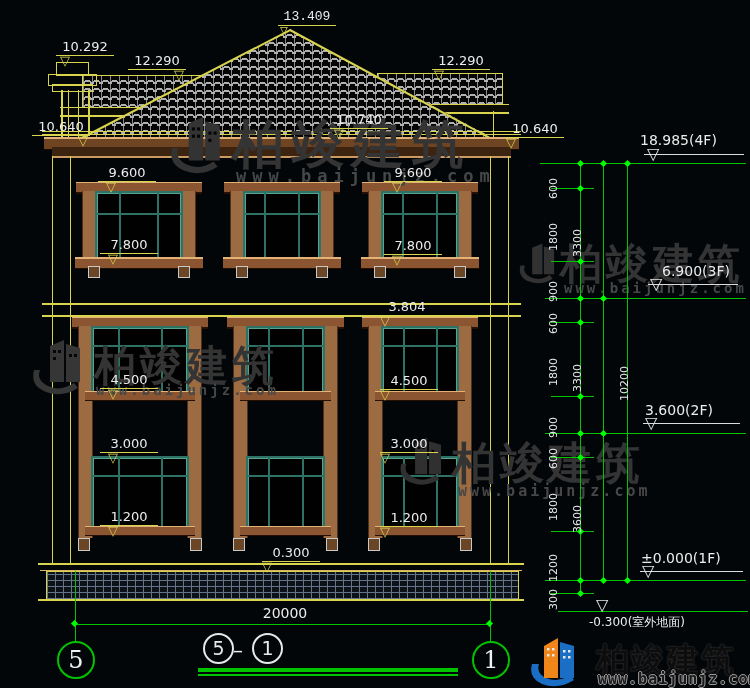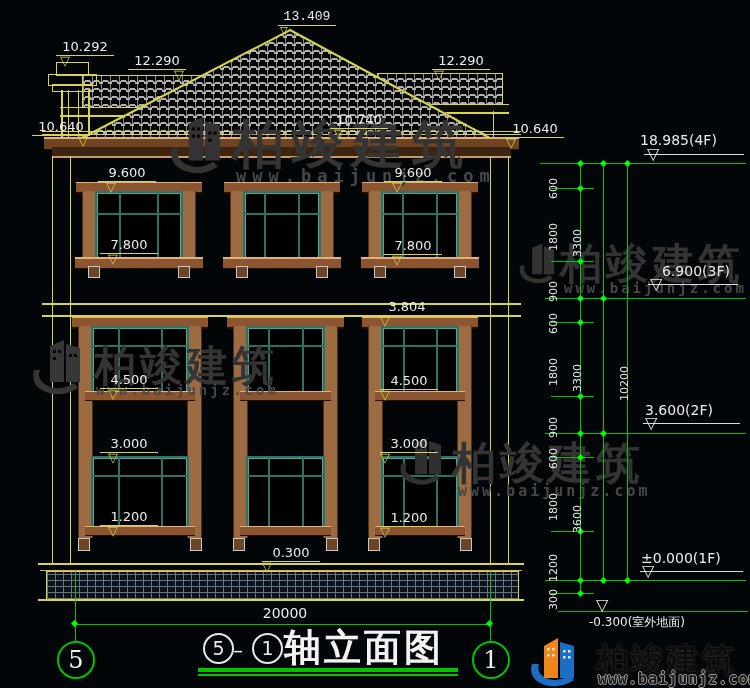--- a/index.html
+++ b/index.html
@@ -300,21 +300,20 @@
   <div class="gl" style="left:75px;top:624px;width:416px;height:1px;"></div>
   <div class="tk" style="left:72px;top:621px;"></div>
   <div class="tk" style="left:487px;top:621px;"></div>
   <div class="wtxt" style="left:255px;top:605px;width:60px;text-align:center;">20000</div>
   <div class="bub" style="left:57px;top:641px;"><span>5</span></div>
   <div class="bub" style="left:472px;top:641px;"><span>1</span></div>
 
   <div class="tnum" style="left:203px;top:633px;"><span>5</span></div>
   <div class="wtxt" style="left:233px;top:638px;font-size:20px;color:#f2f2f2;">–</div>
   <div class="tnum" style="left:252px;top:633px;"><span>1</span></div>
-  <div class="ttl" style="left:284px;top:623px;">轴立面图</div>
   <div class="gl" style="left:198px;top:668px;width:260px;height:4px;"></div>
   <div class="gl" style="left:198px;top:674px;width:260px;height:2px;"></div>
 
   <div class="gl" style="left:580px;top:163px;width:1px;height:430px;"></div>
   <div class="gl" style="left:603px;top:163px;width:1px;height:417px;"></div>
   <div class="gl" style="left:627px;top:163px;width:1px;height:417px;"></div>
 
   <div class="gl" style="left:540px;top:163px;width:206px;height:1px;"></div>
   <div class="gl" style="left:545px;top:298px;width:201px;height:1px;"></div>
   <div class="gl" style="left:545px;top:433px;width:201px;height:1px;"></div>

